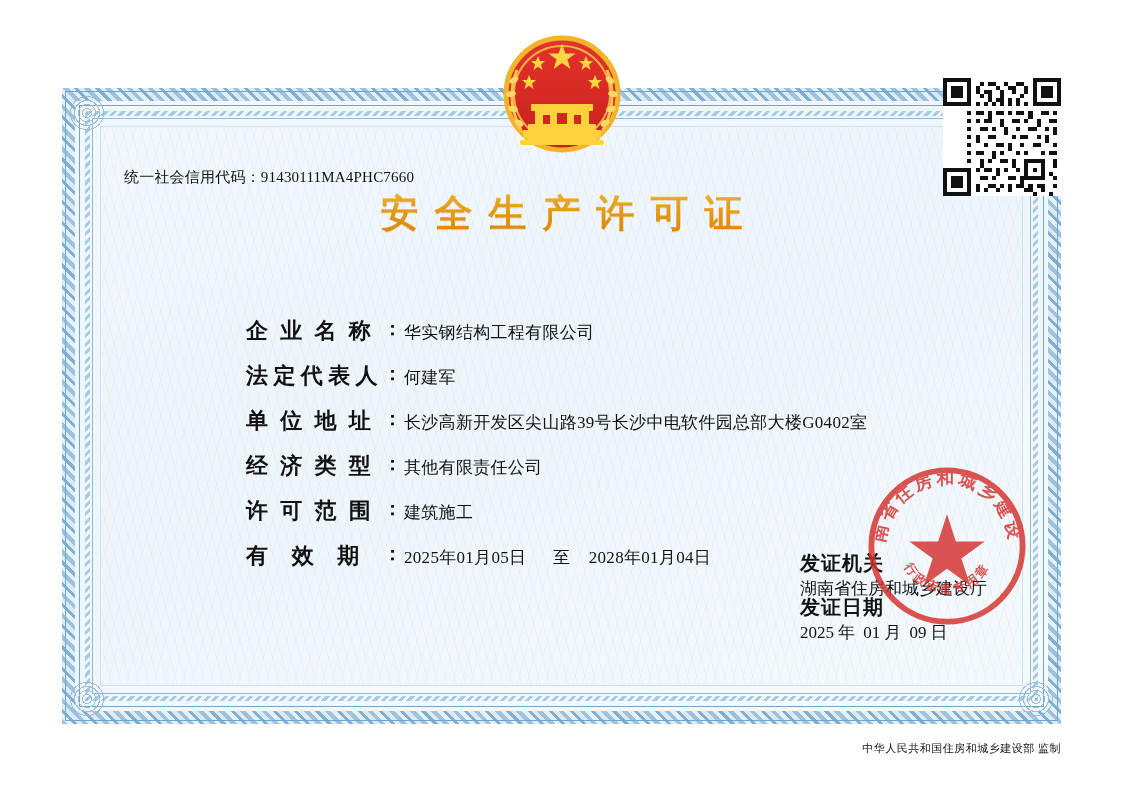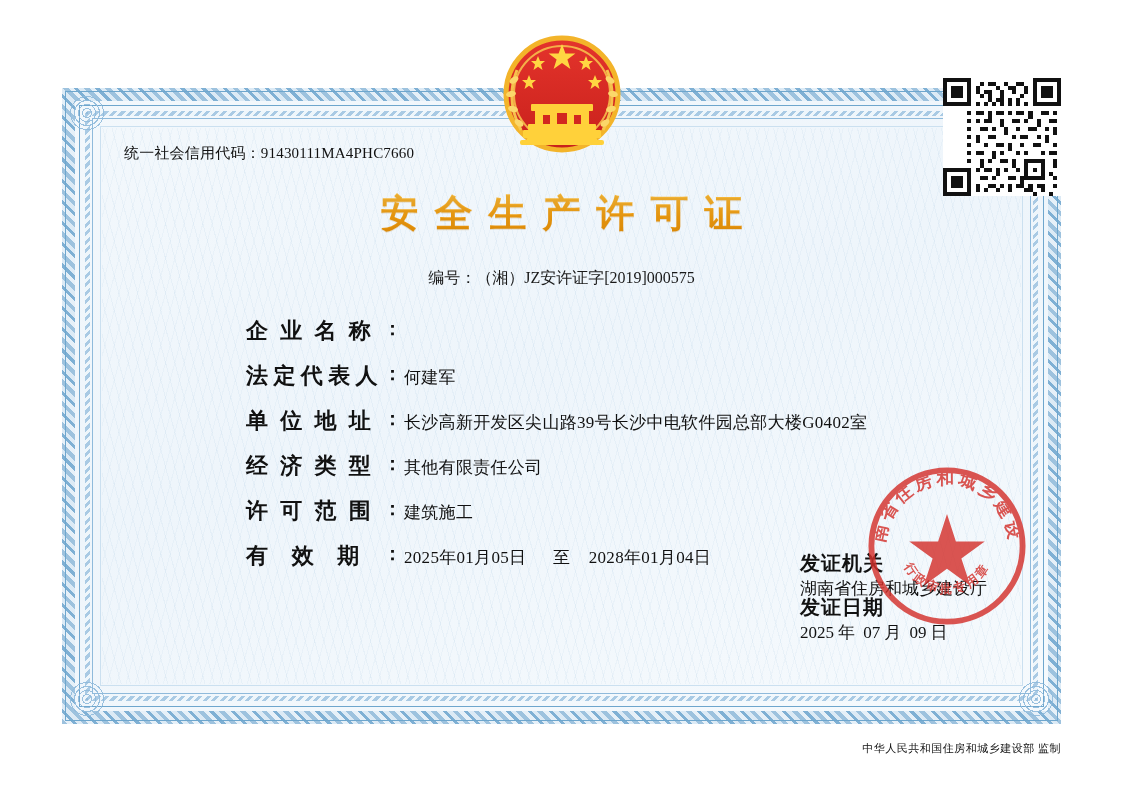--- a/index.html
+++ b/index.html
@@ -119,21 +119,21 @@
     left: 52px;
     top: 56px;
     right: 52px;
     bottom: 46px;
     z-index: 3;
   }
 
   #credit-code {
     position: absolute;
     left: 10px;
-    top: 0;
+    top: 24px;
     font-size: 15px;
     color: #111;
     font-family: "Liberation Serif", "DejaVu Serif", serif;
     letter-spacing: .2px;
     white-space: nowrap;
   }
 
   #doc-title {
     position: absolute;
     top: 44px;
@@ -274,34 +274,32 @@
   <div class="inner-pattern"></div>
 
   <div class="content">
 
     <div id="credit-code">
       <span>统一社会信用代码：</span><span>91430111MA4PHC7660</span>
     </div>
 
     <div id="doc-title">安全生产许可证</div>
 
-    <div id="doc-number">
-      <span>编号：</span><span>（湘）JZ安许证字[2019]000575</span>
-    </div>
 
     <div class="fields">
 
       <div class="field-row">
         <div class="field-label">
           <span>企</span>
           <span>业</span>
           <span>名</span>
           <span>称</span>
           <span class="colon">：</span>
         </div>
+        <div class="field-value">华实钢结构工程有限公司</div>
       </div>
 
       <div class="field-row">
         <div class="field-label">
           <span>法</span>
           <span>定</span>
           <span>代</span>
           <span>表</span>
           <span>人</span>
           <span class="colon">：</span>
@@ -360,21 +358,21 @@
 
     <div class="issuer-block">
       <div class="issuer-row">
         <span class="issuer-label">发证机关</span>
         <span class="issuer-value">湖南省住房和城乡建设厅</span>
       </div>
       <div class="issuer-row">
         <span class="issuer-label">发证日期</span>
         <span class="issuer-value">
           <span>2025</span><span class="unit">年</span>
-          <span>07</span><span class="unit">月</span>
+          <span>01</span><span class="unit">月</span>
           <span>09</span><span class="unit">日</span>
         </span>
       </div>
     </div>
 
   </div>
 </div>
 
 <svg id="emblem" viewBox="0 0 150 150" aria-hidden="true">
   <defs>

